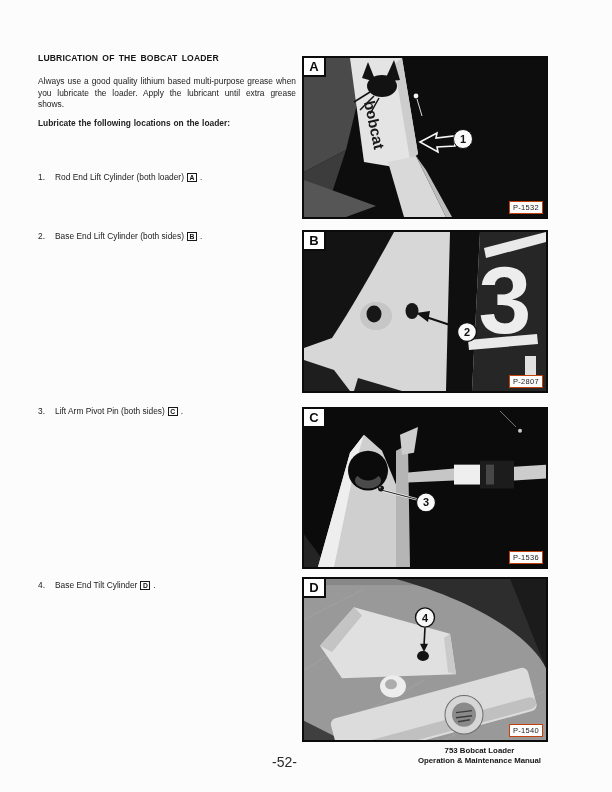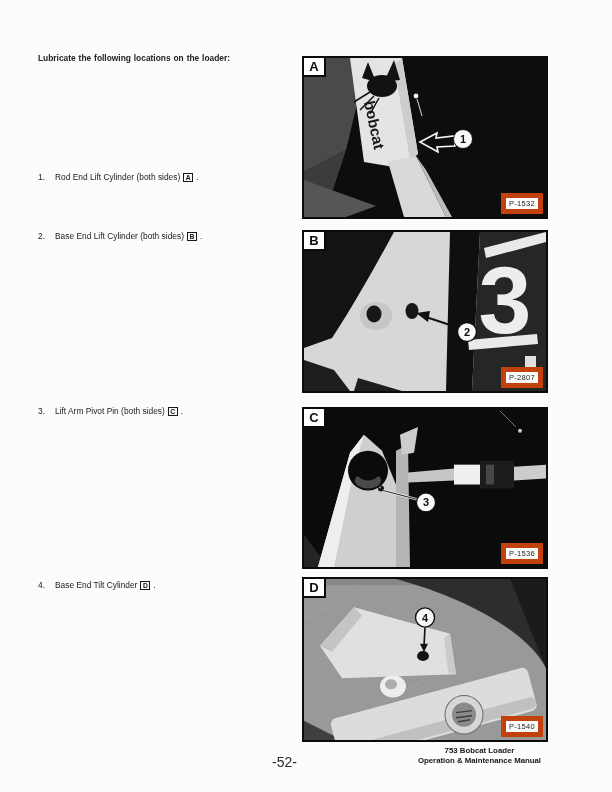--- a/index.html
+++ b/index.html
@@ -15,36 +15,38 @@
   .para.last{margin-bottom:4px;font-weight:bold;}
   .list-item{position:absolute;left:38px;width:262px;display:flex;font-size:8.4px;line-height:10px;color:#222;}
   .item-num{width:17px;flex:0 0 17px;}
   .ref-box{display:inline-block;border:1px solid #181818;font-weight:bold;font-size:6.8px;line-height:7.5px;padding:0 1.5px;margin:0 1px 0 3px;vertical-align:0.5px;color:#111;}
   .item-after{margin-left:2px;}
   
   .panel{position:absolute;left:302px;width:246px;border:2px solid #0b0b0b;background:#111;box-sizing:border-box;}
   .panel svg{display:block;width:242px;}
   .fig-label{position:absolute;left:-2px;top:-2px;width:24px;height:21px;background:#fff;border:2px solid #0b0b0b;box-sizing:border-box;
     display:flex;align-items:center;justify-content:center;font-weight:bold;font-size:13px;color:#0d0d0d;}
-  .photo-id{position:absolute;right:3px;bottom:3px;background:#fdfdfd;border:5px solid #c2410c;font-size:7.5px;letter-spacing:.3px;padding:1px 3px;color:#1a1a1a;}
+  .photo-id{position:absolute;right:3px;bottom:3px;background:#fdfdfd;border:1px solid #c2410c;font-size:7.5px;letter-spacing:.3px;padding:1px 3px;color:#1a1a1a;}
   
   .page-num{position:absolute;left:272px;top:754px;font-size:14px;color:#2a2a2a;}
   .manual-id{position:absolute;right:71px;top:746px;text-align:center;font-size:7.8px;font-weight:bold;line-height:10.2px;color:#161616;}
   svg text{font-family:"Liberation Sans", sans-serif;}
 </style>
 </head>
 <body>
 
 <div class="text-col">
+  <h1 class="doc-title">LUBRICATION OF THE BOBCAT LOADER</h1>
+  <p class="para">Always use a good quality lithium based multi-purpose grease when you lubricate the loader. Apply the lubricant until extra grease shows.</p>
   <p class="para last">Lubricate the following locations on the loader:</p>
 </div>
 
 <div class="list-item" style="top:172px;">
   <span class="item-num">1.</span>
-  <span class="item-body"><span>Rod End Lift Cylinder (both sides)</span><span class="ref-box">A</span><span class="item-after">.</span></span>
+  <span class="item-body"><span>Rod End Lift Cylinder (both loader)</span><span class="ref-box">A</span><span class="item-after">.</span></span>
 </div>
 <div class="list-item" style="top:231px;">
   <span class="item-num">2.</span>
   <span class="item-body"><span>Base End Lift Cylinder (both sides)</span><span class="ref-box">B</span><span class="item-after">.</span></span>
 </div>
 <div class="list-item" style="top:406px;">
   <span class="item-num">3.</span>
   <span class="item-body"><span>Lift Arm Pivot Pin (both sides)</span><span class="ref-box">C</span><span class="item-after">.</span></span>
 </div>
 <div class="list-item" style="top:580px;">

